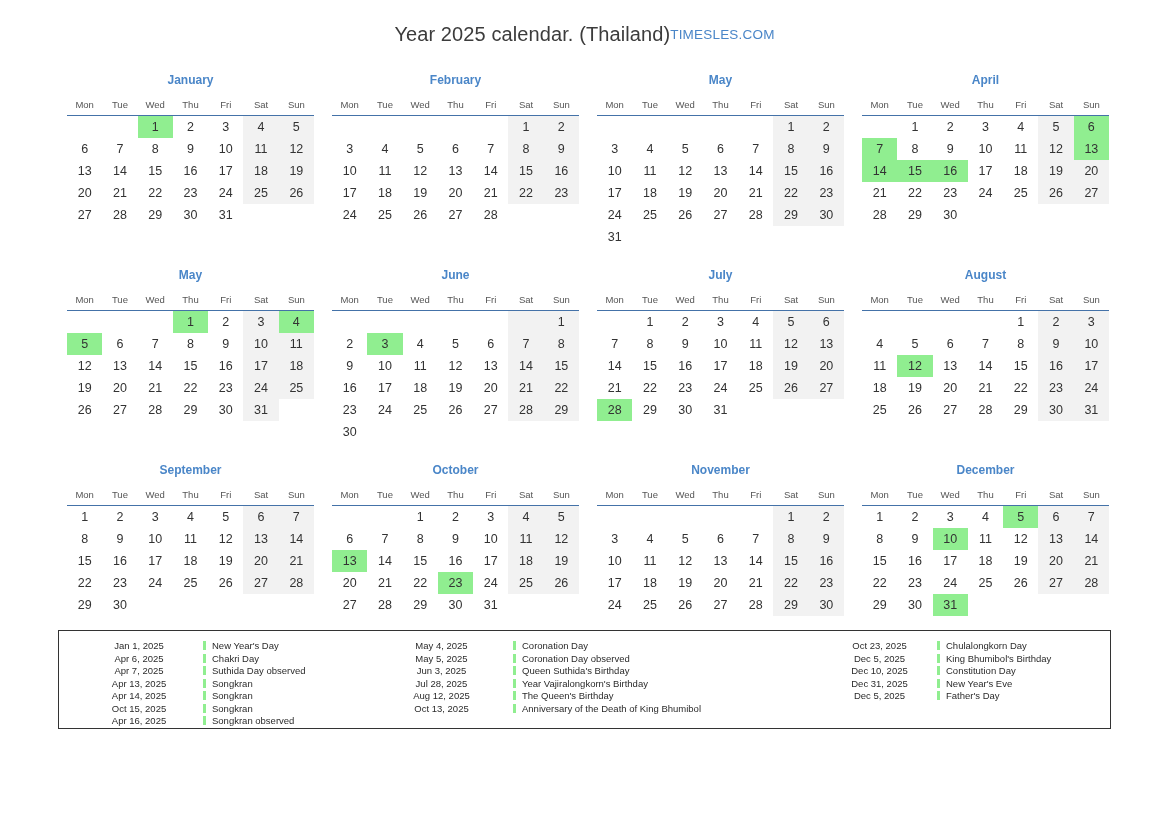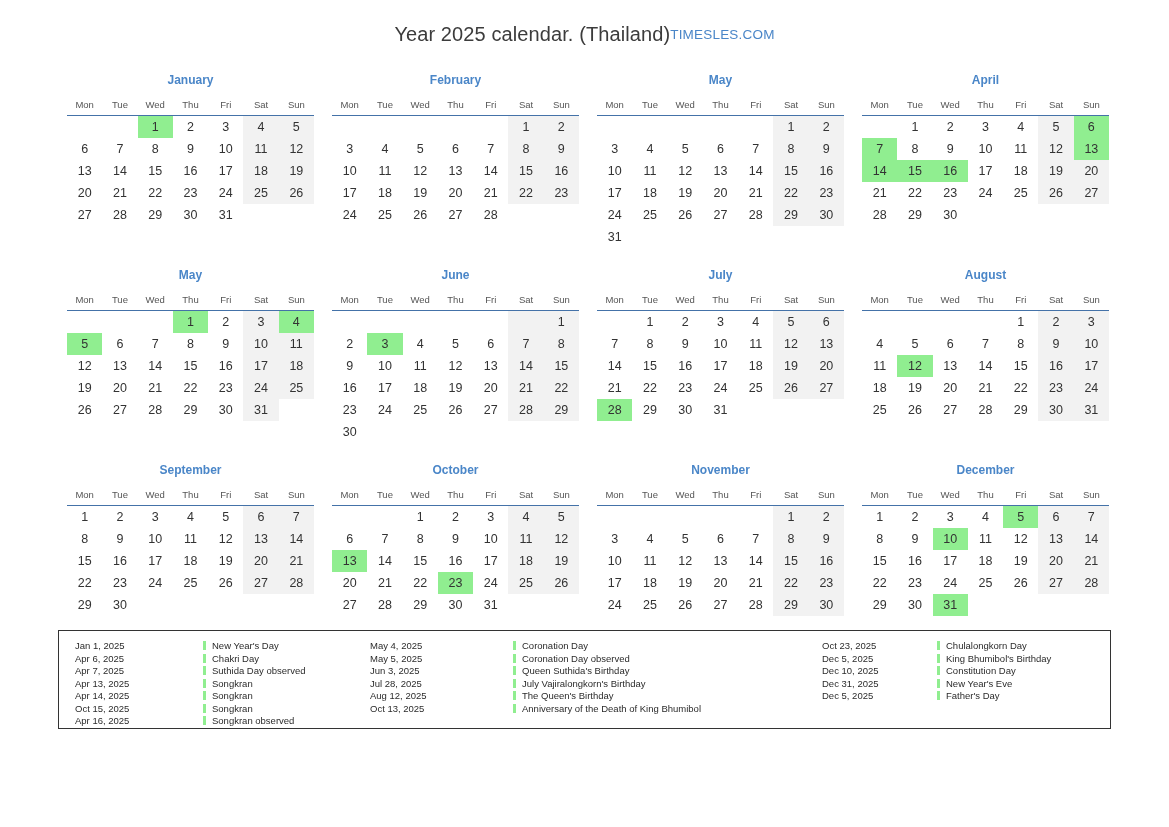--- a/index.html
+++ b/index.html
@@ -124,20 +124,21 @@
   }
   .legend-col.c1 { width: 295px; }
   .legend-col.c2 { width: 452px; }
   .legend-col.c3 { width: 300px; }
   .legend-row {
     display: flex;
     align-items: baseline;
     height: 12.5px;
     line-height: 12.5px;
     margin-bottom: 0px;
+    text-align: center;
   }
   .legend-date {
     font-size: 9.5px;
     color: #2b2b2b;
     white-space: nowrap;
   }
   .legend-col.c1 .legend-date { width: 128px; }
   .legend-col.c2 .legend-date { width: 143px; }
   .legend-col.c3 .legend-date { width: 115px; }
   .legend-swatch {
@@ -994,21 +995,21 @@
             <span class="legend-label">Coronation Day observed</span>
           </div>
           <div class="legend-row">
             <span class="legend-date">Jun 3, 2025</span>
             <span class="legend-swatch"></span>
             <span class="legend-label">Queen Suthida's Birthday</span>
           </div>
           <div class="legend-row">
             <span class="legend-date">Jul 28, 2025</span>
             <span class="legend-swatch"></span>
-            <span class="legend-label">July Vajiralongkorn's Birthday</span>
+            <span class="legend-label">Year Vajiralongkorn's Birthday</span>
           </div>
           <div class="legend-row">
             <span class="legend-date">Aug 12, 2025</span>
             <span class="legend-swatch"></span>
             <span class="legend-label">The Queen's Birthday</span>
           </div>
           <div class="legend-row">
             <span class="legend-date">Oct 13, 2025</span>
             <span class="legend-swatch"></span>
             <span class="legend-label">Anniversary of the Death of King Bhumibol</span>

